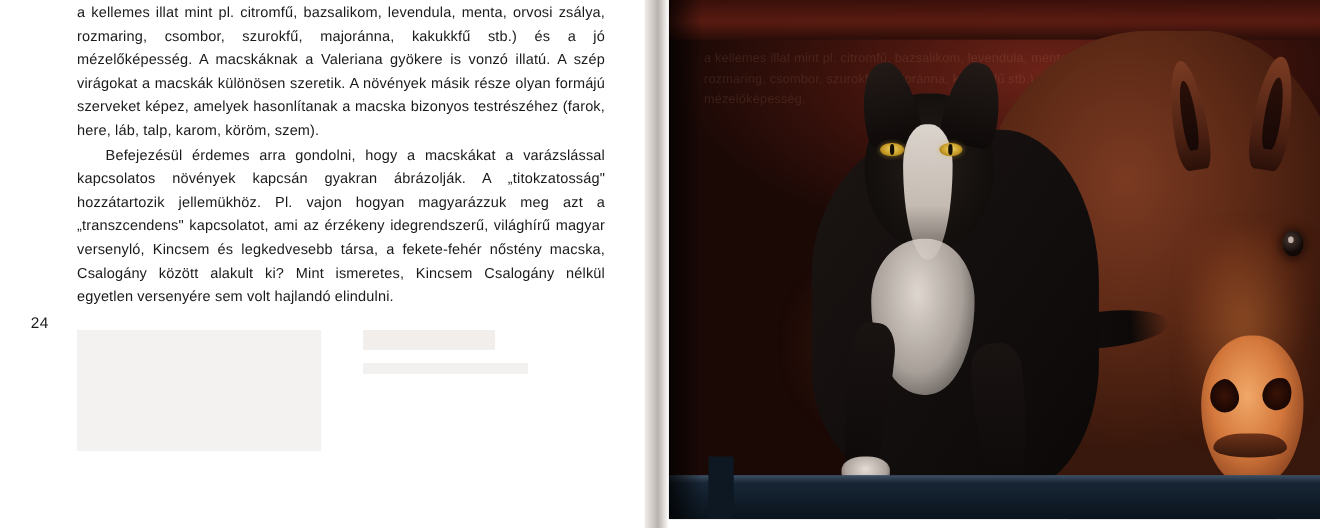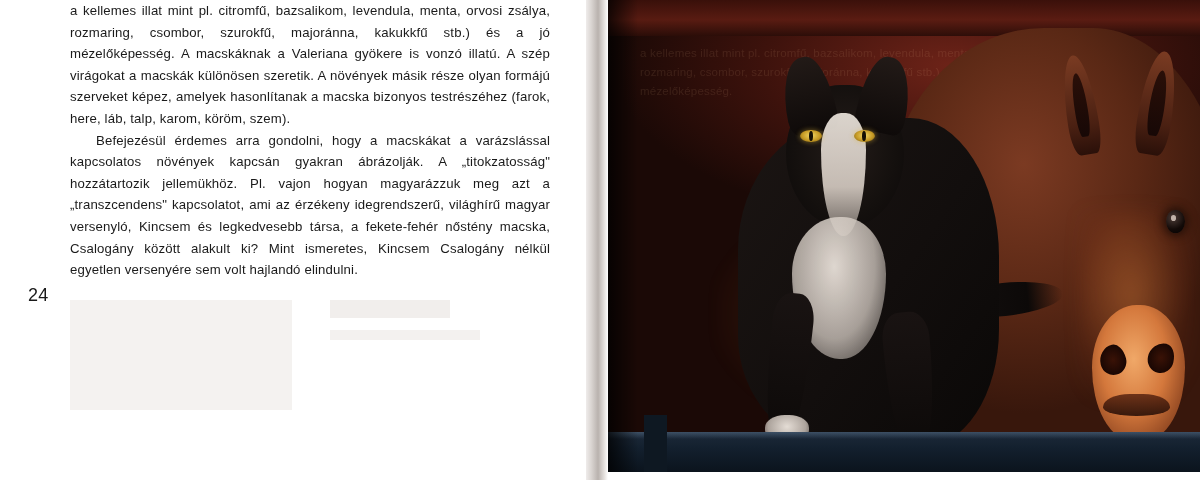--- a/index.html
+++ b/index.html
@@ -48,21 +48,21 @@
     margin: 0;
   }
   .text-column p.indent {
     text-indent: 26px;
   }
 
   .page-number {
     position: absolute;
     left: 28px;
     top: 285px;
-    font-size: 18px;
+    font-size: 14px;
     color: #1a1a1a;
     letter-spacing: 0.3px;
   }
 
   
   .ghost-block {
     position: absolute;
     background: #f4f2f0;
   }
   .ghost-1 { left: 70px;  top: 300px; width: 222px; height: 110px; }

